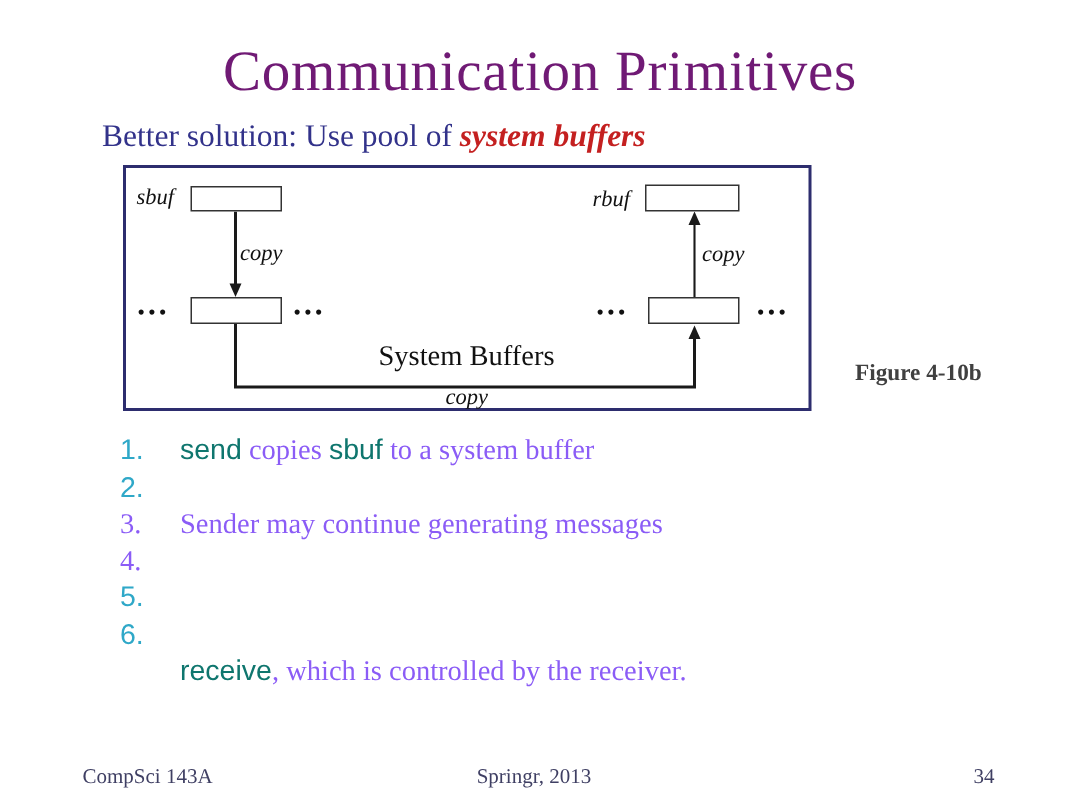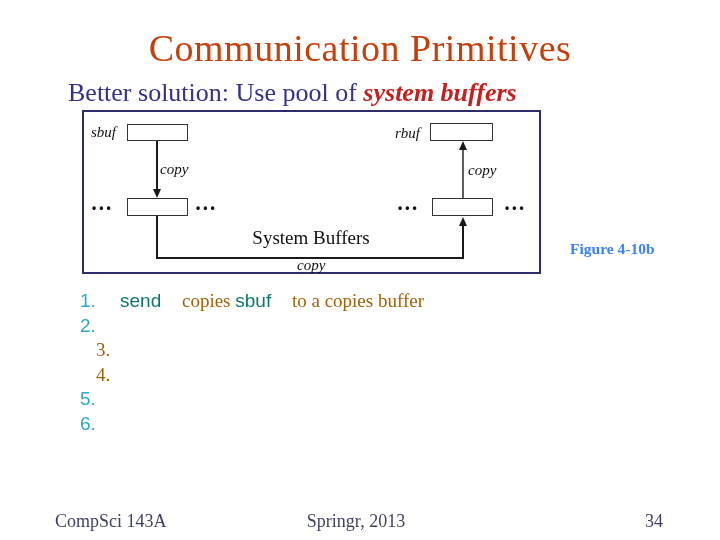--- a/index.html
+++ b/index.html
@@ -8,26 +8,26 @@
     background:#ffffff;
     font-family:"Liberation Serif", serif;
     position:relative;
     overflow:hidden;
     color:#39398b;
   }
   .title {
     position:absolute; top:26px; left:0; width:720px;
     text-align:center;
     font-size:38px; font-weight:400;
-    color:#c2410c;
+    color:#701a75;
     letter-spacing:0.5px;
   }
   .subtitle {
     position:absolute; top:78px; left:68px;
-    font-size:26px; color:#32328a;
+    font-size:21px; color:#32328a;
   }
   .subtitle .em {
     color:#c42020; font-style:italic; font-weight:bold;
   }
   
   .diagram {
     position:absolute; left:82px; top:110px;
     width:459px; height:164px;
     border:2px solid #2d2d6e;
     background:#ffffff;
@@ -44,35 +44,35 @@
     font-size:12px; font-weight:bold; letter-spacing:3px; color:#111111;
   }
   .diagram .center-lbl {
     position:absolute; left:146px; top:115px; width:162px;
     text-align:center; font-size:19px; color:#111111; font-style:normal;
     white-space:nowrap;
   }
   .diagram svg { position:absolute; left:0; top:0; }
   .fig-caption {
     position:absolute; left:570px; top:240px;
-    font-size:15.5px; font-weight:600; color:#3b82f6;
+    font-size:15.5px; font-weight:600; color:#404040;
   }
   
   .list {
     position:absolute; left:80px; top:289px; width:600px;
     font-size:19px; line-height:24.5px;
   }
   .li { display:flex; }
   .num { flex:0 0 40px; }
   .kw  { font-family:"Liberation Sans", sans-serif; color:#0f766e; }
-  .body-seg, .num.body { font-family:"Liberation Serif", serif; color:#a16207;margin-left:16px; }
+  .body-seg, .num.body { font-family:"Liberation Serif", serif; color:#8b5cf6; }
   .num.kw { color:#2fa8c8; }
   
   .footer-left, .footer-center, .footer-right {
-    position:absolute; top:511px; font-size:18px; color:#3f3f63;
+    position:absolute; top:511px; font-size:14px; color:#3f3f63;
   }
   .footer-left  { left:55px; }
   .footer-center{ left:0; width:712px; text-align:center; }
   .footer-right { right:57px; }
 </style>
 </head>
 <body>
 
 <h1 class="title">Communication Primitives</h1>
 
@@ -114,34 +114,39 @@
   <span class="dots" style="left:314px; top:89px;">•••</span>
   <div class="rect" style="left:348px; top:86px; width:61px; height:18px;"></div>
   <span class="dots" style="left:421px; top:89px;">•••</span>
 </div>
 
 <div class="fig-caption">Figure 4-10b</div>
 
 <div class="list">
     <div class="li">
       <span class="num kw">1.</span>
-      <span><span class="kw">send</span><span class="body-seg"> copies </span><span class="kw">sbuf</span><span class="body-seg"> to a copies buffer</span></span>
+      <span><span class="kw">send</span><span class="body-seg"> copies </span><span class="kw">sbuf</span><span class="body-seg"> to a system buffer</span></span>
     </div>
     <div class="li">
       <span class="num kw">2.</span>
     </div>
     <div class="li">
       <span class="num body">3.</span>
+      <span><span class="body-seg">Sender may continue generating messages</span></span>
     </div>
     <div class="li">
       <span class="num body">4.</span>
     </div>
     <div class="li">
       <span class="num kw">5.</span>
     </div>
     <div class="li">
       <span class="num kw">6.</span>
     </div>
+    <div class="li">
+      <span class="num body"></span>
+      <span><span class="kw">receive</span><span class="body-seg">, which is controlled by the receiver.</span></span>
+    </div>
   </div>
 
 <div class="footer-left">CompSci 143A</div>
 <div class="footer-center">Springr, 2013</div>
 <div class="footer-right">34</div>
 
 </body></html>

